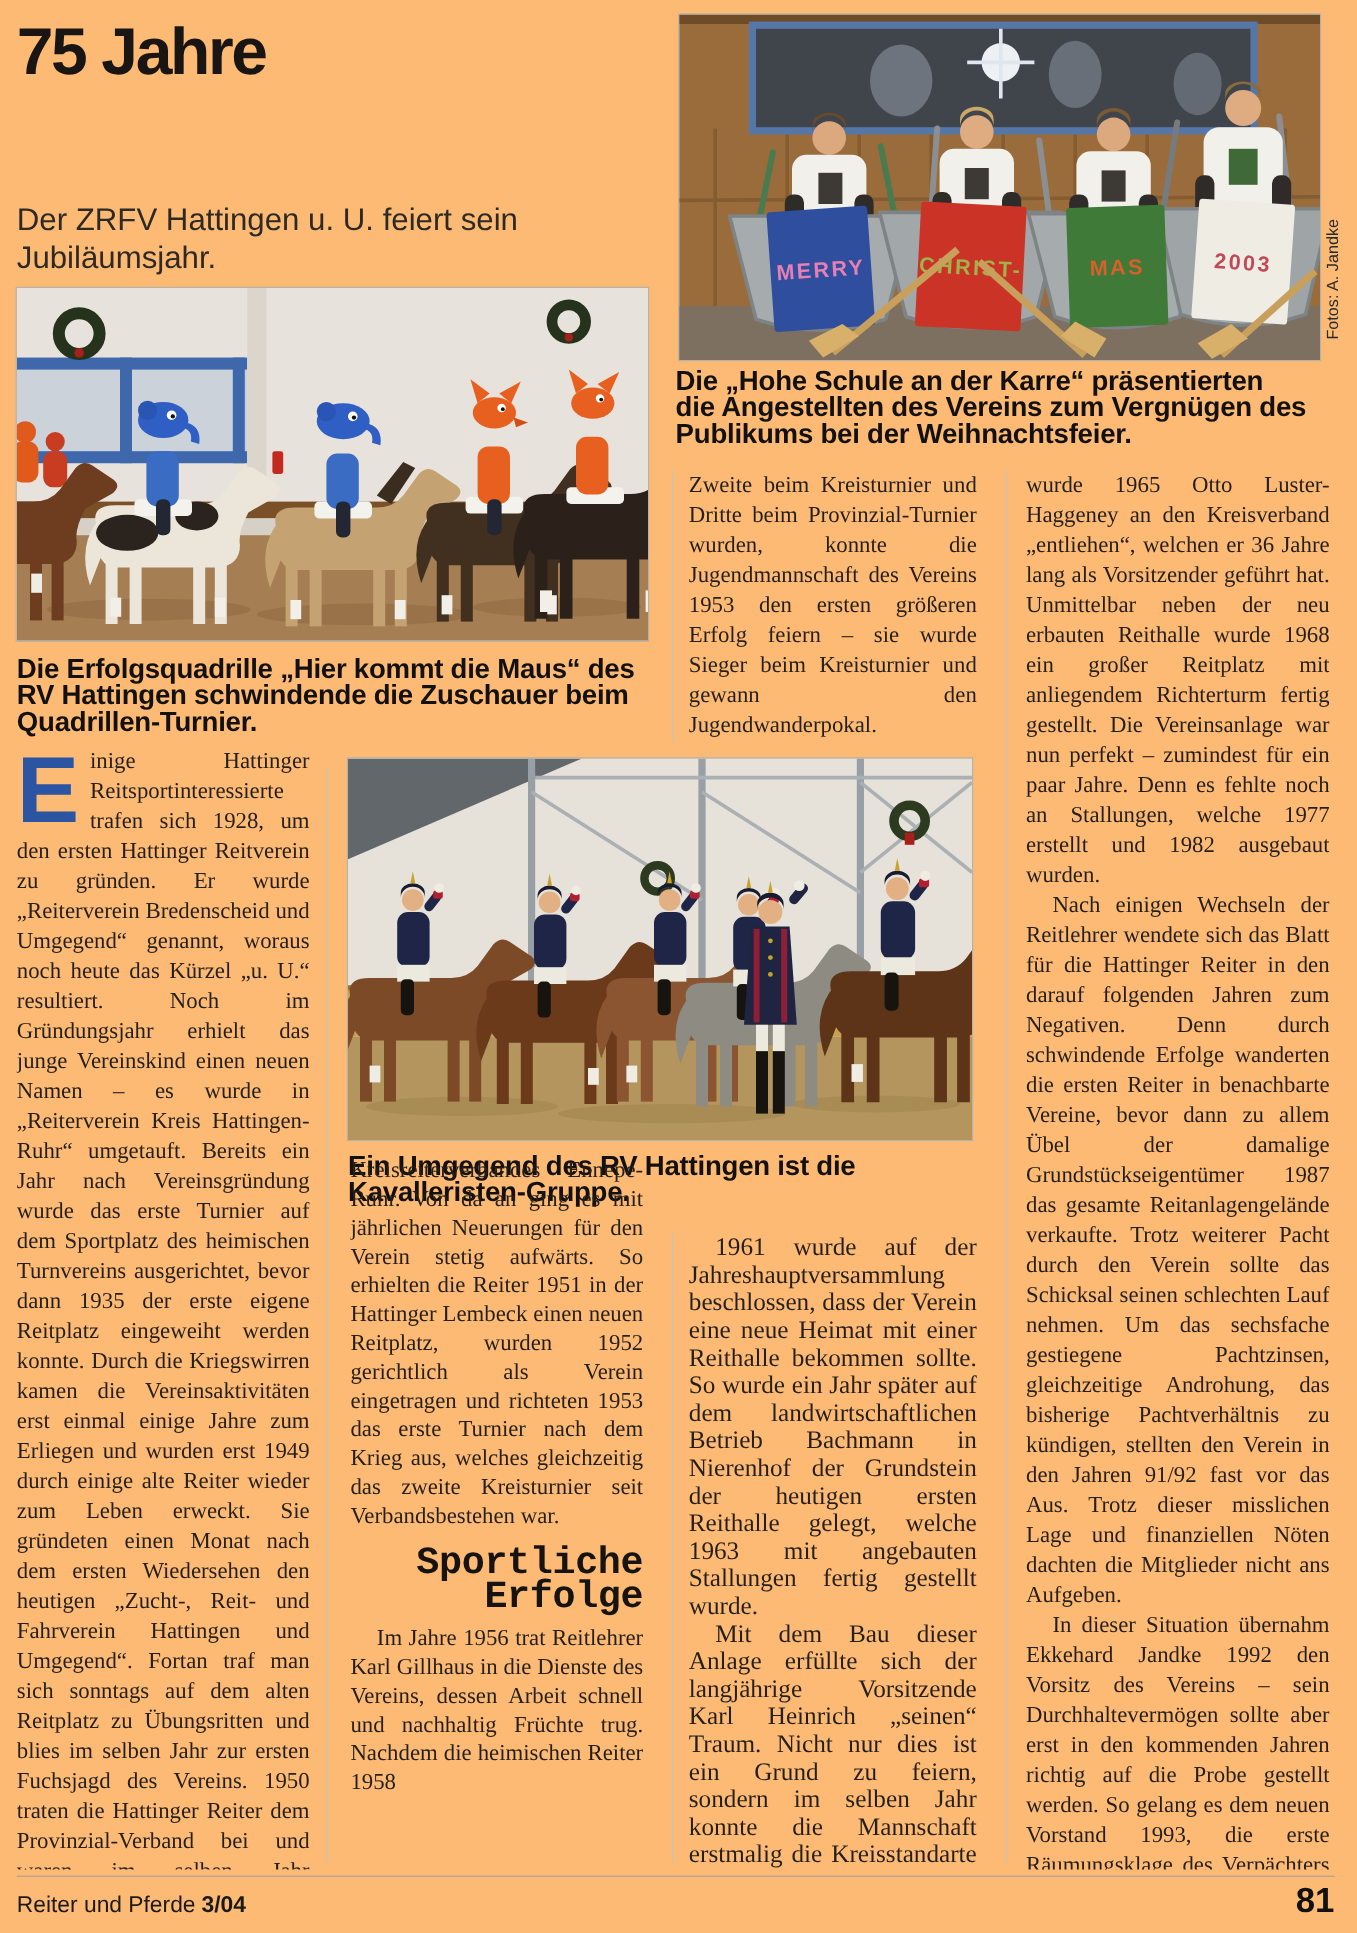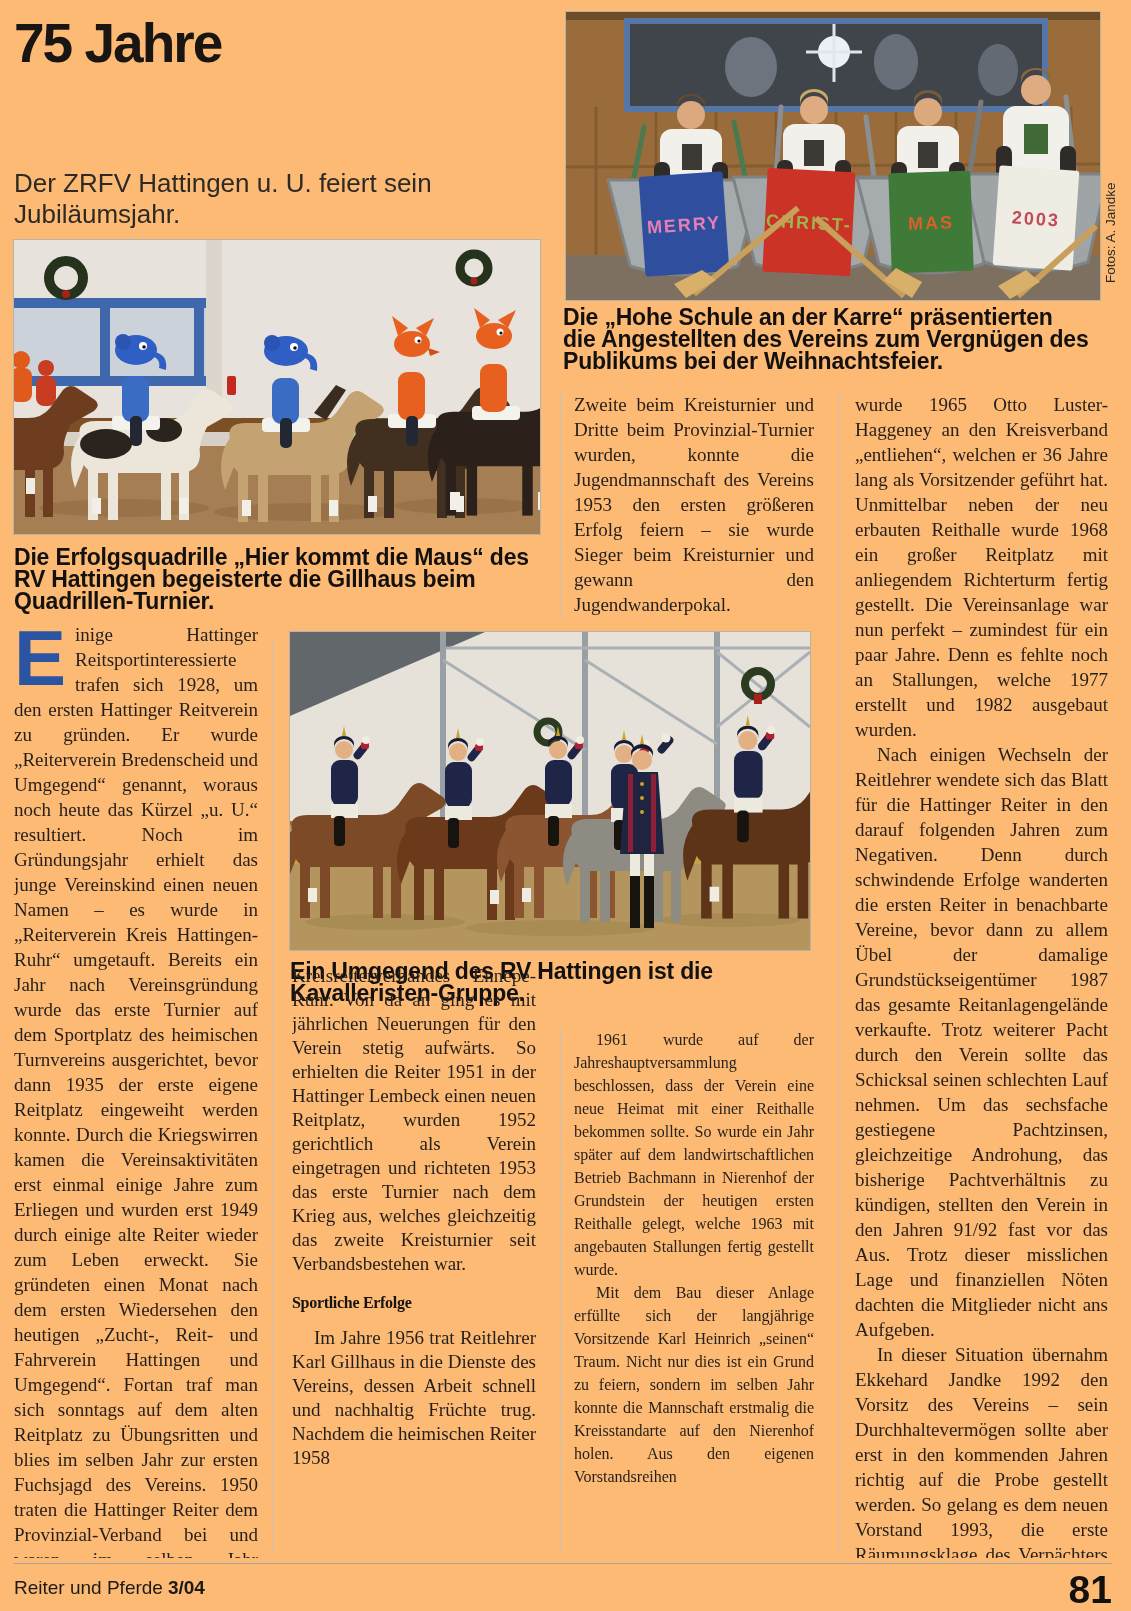--- a/index.html
+++ b/index.html
@@ -29,44 +29,44 @@
   .credit{
     position:absolute;left:1103px;top:158px;height:150px;width:18px;
     writing-mode:vertical-rl;transform:rotate(180deg);
     font-family:"Liberation Sans", sans-serif;font-size:13.5px;color:#2a2a2a;
     text-align:center;
   }
   
   .col{position:absolute;text-align:justify;overflow:hidden;}
   .col p{margin:0;}
   .c19{font-size:19px;line-height:25px;}
-  .c18{font-size:16px;line-height:23px;}
+  .c18{font-size:21px;line-height:23px;}
   .c24{font-size:19px;line-height:24px;}
   .indent{text-indent:22px;}
   .dropcap{
     float:left;font-family:"Liberation Sans", sans-serif;font-weight:bold;
     font-size:78px;line-height:62px;color:#2b55a3;margin:5px 9px 0 0;
   }
   .subhead{
-    font-family:Liberation Serif, serif;font-weight:bold;
-    font-size:16px;line-height:28px;color:#161310;
-    margin:13px 0 9px 0 !important;text-align:left;letter-spacing:-0.3px;
+    font-family:Liberation Mono, monospace;font-weight:bold;
+    font-size:32px;line-height:28px;color:#161310;
+    margin:13px 0 9px 0 !important;text-align:right;letter-spacing:-0.3px;
   }
   .vsep{position:absolute;width:1px;background:#c7c2ba;}
   
   .footrule{position:absolute;left:14px;top:1563px;width:1098px;height:1px;background:#aaa49a;}
   .footer-left{
     position:absolute;left:14px;top:1577px;
     font-family:Liberation Sans, sans-serif;font-size:19px;color:#1c1a17;
   }
   .footer-left b{margin-left:5px;}
   .pagenum{
     position:absolute;right:19px;top:1568px;
     font-family:"Liberation Sans", sans-serif;font-weight:bold;
-    font-size:39px;color:#13110f;
+    font-size:29px;color:#13110f;
   }
   .panel-word{
     font-family:"Liberation Sans", sans-serif;font-weight:bold;
     font-size:18px;letter-spacing:2px;
   }
 </style>
 </head>
 <body>
 
 <div id="page">
@@ -297,21 +297,21 @@
         <rect x="458" y="166" width="48" height="14" rx="4" fill="#f4f2ec"></rect>
         <rect x="466" y="124" width="27" height="48" rx="9" fill="#e8601f"></rect>
         <ellipse cx="480" cy="96" rx="18" ry="13" fill="#e8601f"></ellipse>
         <polygon points="466,88 460,68 476,80" fill="#e8601f"></polygon>
         <polygon points="494,88 502,70 484,80" fill="#e8601f"></polygon>
         <circle cx="486" cy="92" r="3.5" fill="#fff"></circle>
           <circle cx="487" cy="93" r="1.6" fill="#111"></circle>
       </g>
     </svg>
   </div>
-  <div class="caption" style="left:14px;top:546px;width:528px;">Die Erfolgsquadrille „Hier kommt die Maus“ des RV Hattingen begeisterte die Gillhaus beim Quadrillen-Turnier.</div>
+  <div class="caption" style="left:14px;top:546px;width:528px;">Die Erfolgsquadrille „Hier kommt die Maus“ des RV Hattingen schwindende die Zuschauer beim Quadrillen-Turnier.</div>
 
   <div class="photo" style="left:290px;top:632px;width:520px;height:318px;">
     <svg width="520" height="318" viewBox="0 0 520 318">
       <defs>
         <g id="chorse">
           <path d="M-55,-8 Q-62,-27 -40,-27 L28,-27 Q42,-27 50,-37 L63,-55 Q70,-62 77,-57 L95,-45 Q101,-40 94,-34 L71,-21 Q62,-4 64,6 Q64,23 46,25 L-40,25 Q-58,23 -55,-8 Z"></path>
           <rect x="-48" y="18" width="10" height="58"></rect>
           <rect x="-28" y="21" width="10" height="55"></rect>
           <rect x="25" y="21" width="10" height="55"></rect>
           <rect x="43" y="18" width="10" height="58"></rect>

